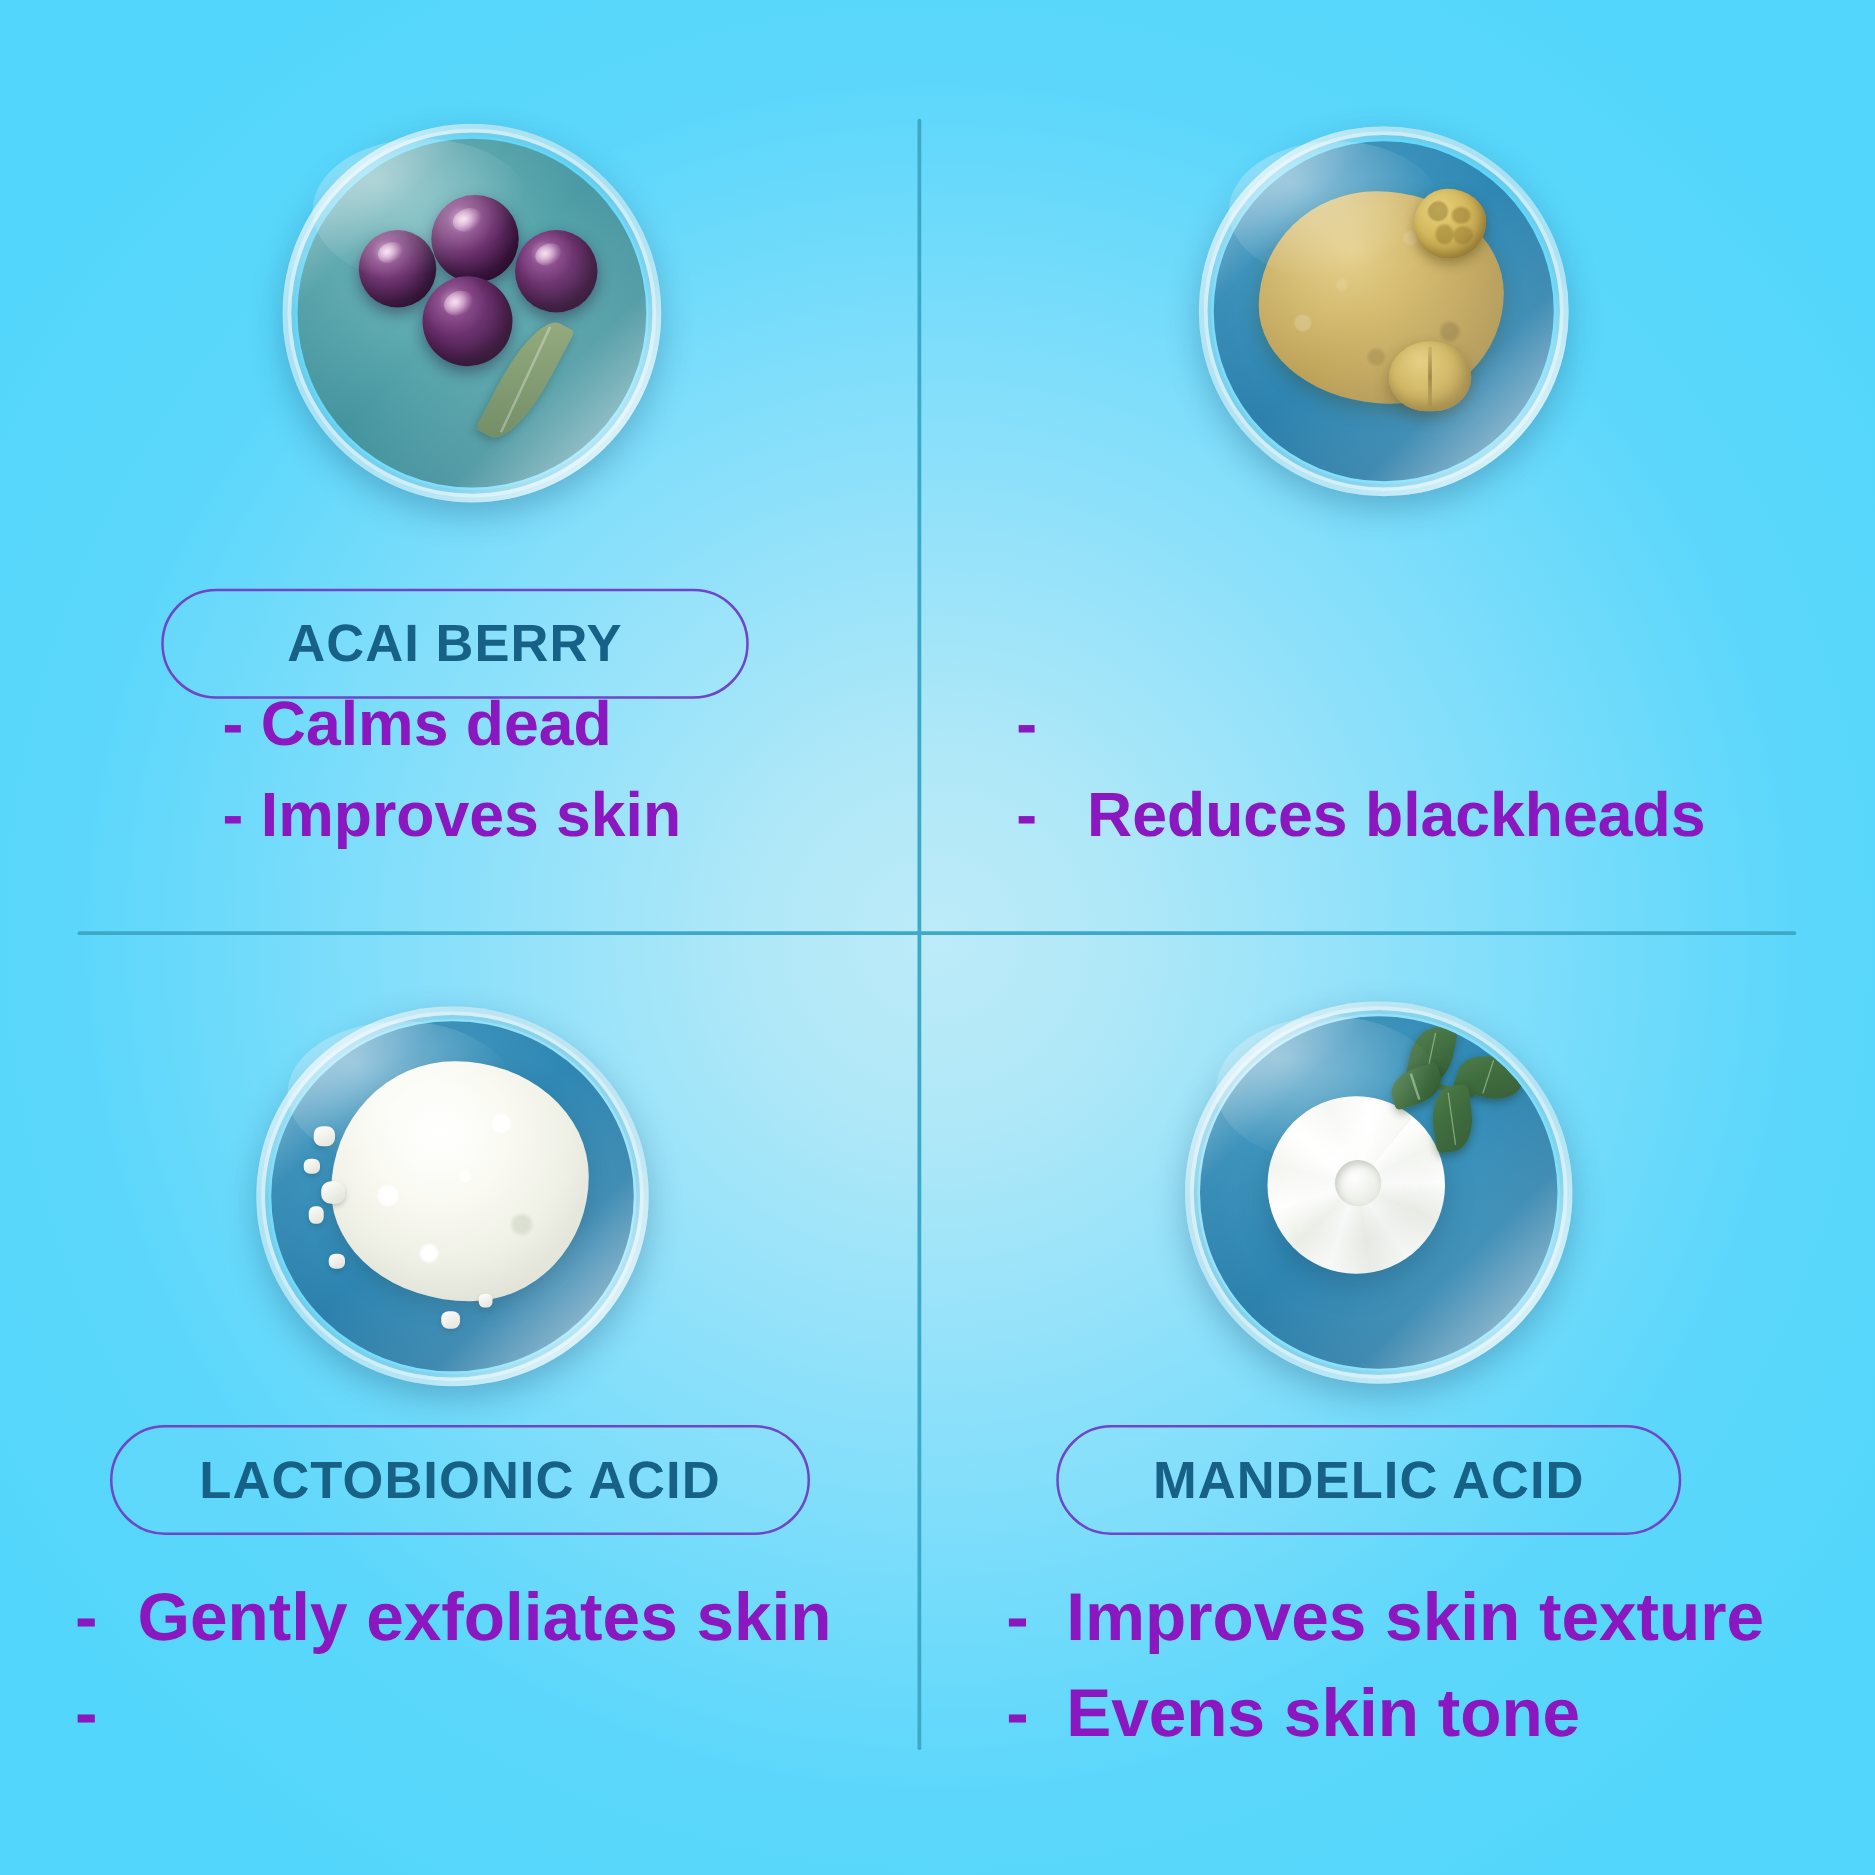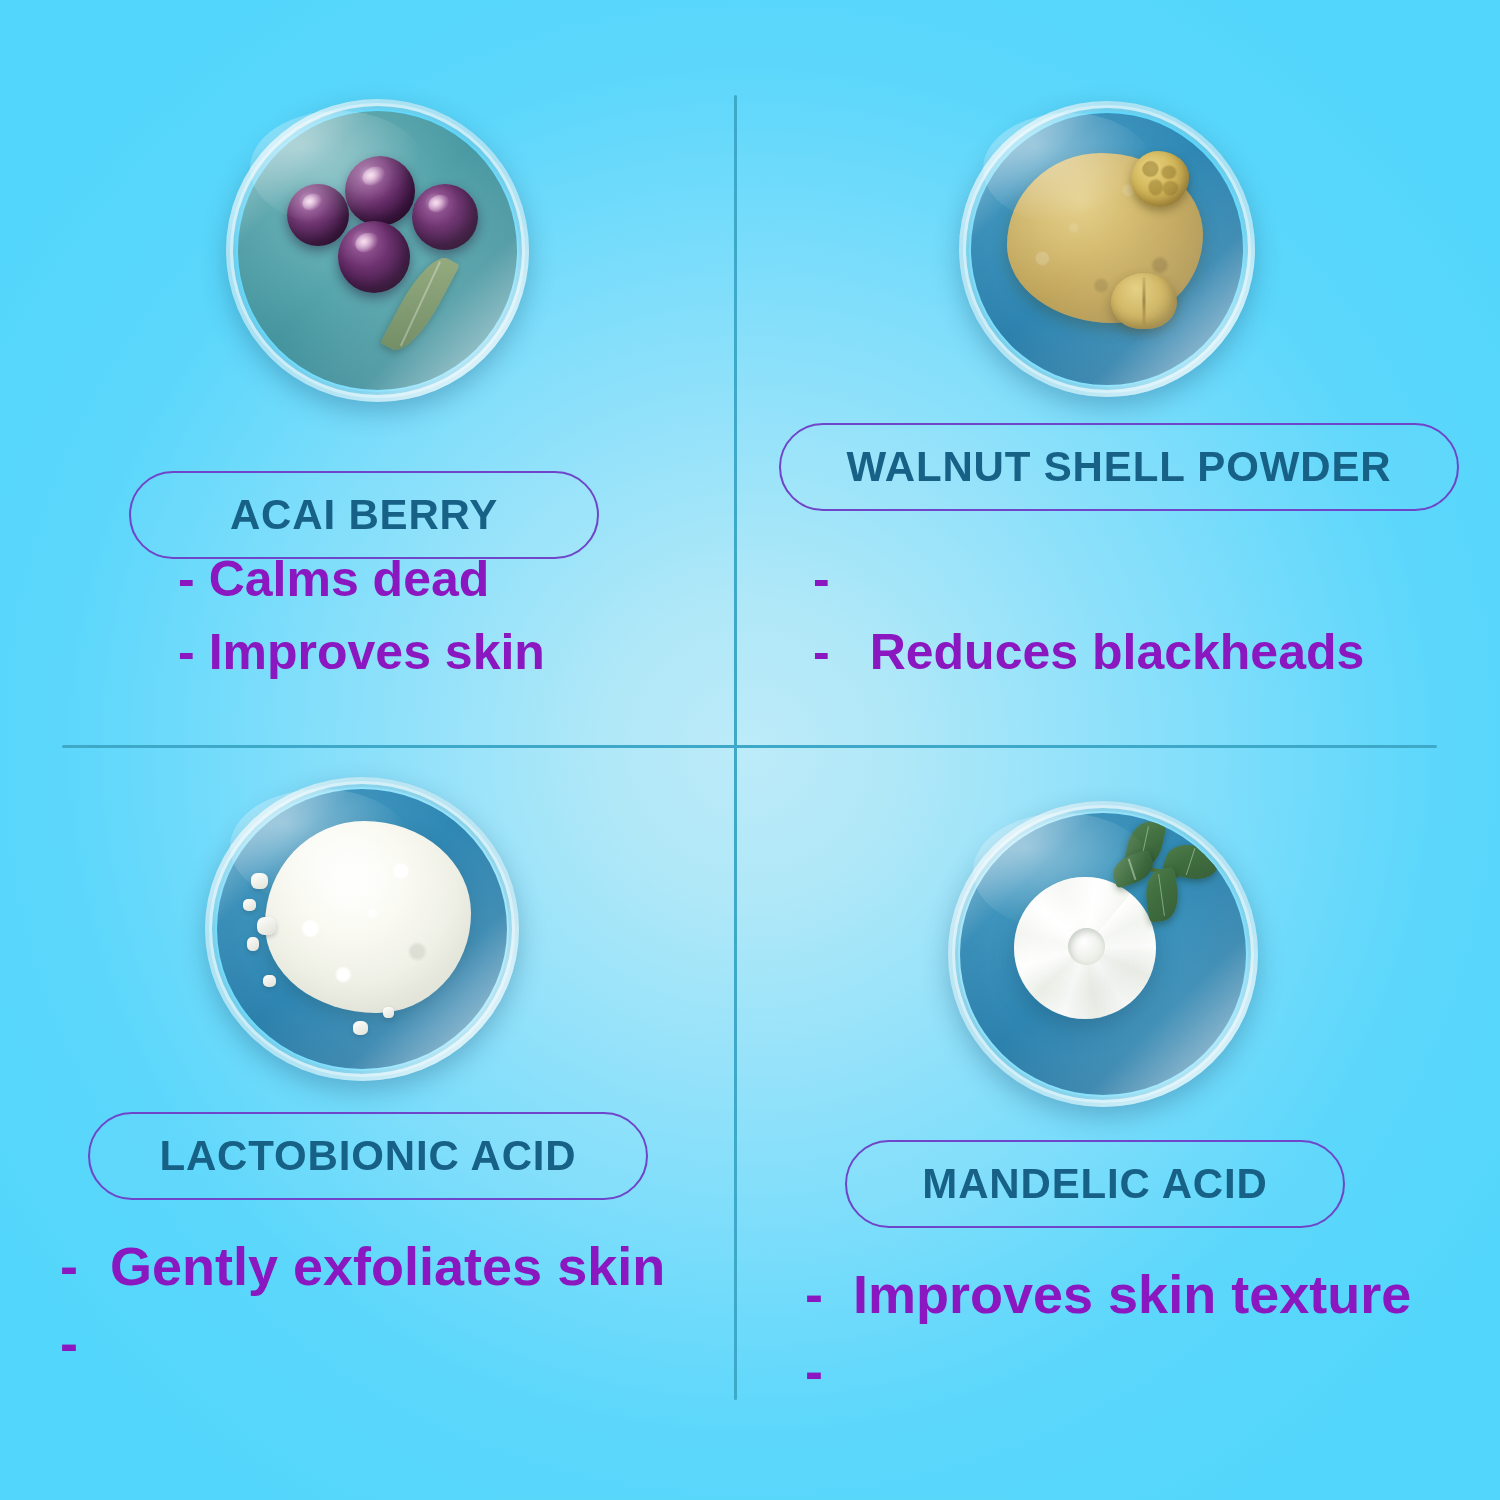--- a/index.html
+++ b/index.html
@@ -31,21 +31,21 @@
     position:absolute; left:734px; top:95px;
     width:3px; height:1305px;
     background:#3ea8c9;
     border-radius:2px;
   }
 
   
   .quad { position:absolute; }
   .q-tl { left:0;   top:0;    width:735px; height:745px; }
   .q-tr { left:737px; top:0;  width:763px; height:745px; }
-  .q-bl { left:0;   top:720px;  width:735px; height:597px;padding-left:41px; }
+  .q-bl { left:0;   top:748px;  width:735px; height:597px;padding-left:41px; }
   .q-br { left:737px; top:748px; width:763px; height:752px; }
 
   
   .dish-wrap { position:absolute; }
   .dish {
     position:relative; width:100%; height:100%;
     border-radius:50%;
   }
   .dish-glass {
     position:absolute; inset:0;
@@ -296,23 +296,20 @@
           <div class="powder powder-tan" style="left:36px; top:40px; width:196px; height:170px;"></div>
           <div class="walnut-kernel" style="left:160px; top:38px; width:58px; height:56px;"></div>
           <div class="walnut-whole" style="left:140px; top:160px; width:66px; height:56px;"></div>
         </div>
         <div class="dish-rim"></div>
         <div class="dish-rim2"></div>
         <div class="dish-shine"></div>
       </div>
     </div>
 
-    <div class="pill" style="left:42px; top:423px; width:680px; height:88px; font-size:42px;">
-      <span>WALNUT SHELL POWDER</span>
-    </div>
 
     <div class="bullets" style="left:76px; top:543px; font-size:50px; line-height:1.45;">
       <div class="bullet-row">
         <span class="bullet-dash">-</span>
       </div>
       <div class="bullet-row">
         <span class="bullet-dash">-</span>
         <span class="bullet-text" style="margin-left:40px;">Reduces blackheads</span>
       </div>
     </div>
@@ -377,17 +374,18 @@
       <span>MANDELIC ACID</span>
     </div>
 
     <div class="bullets" style="left:68px; top:508px; font-size:54px; line-height:1.42;">
       <div class="bullet-row">
         <span class="bullet-dash">-</span>
         <span class="bullet-text" style="margin-left:30px;">Improves skin texture</span>
       </div>
       <div class="bullet-row">
         <span class="bullet-dash">-</span>
+        <span class="bullet-text" style="margin-left:30px;">Evens skin tone</span>
       </div>
     </div>
   </div>
 
 </div>
 
 </body></html>

